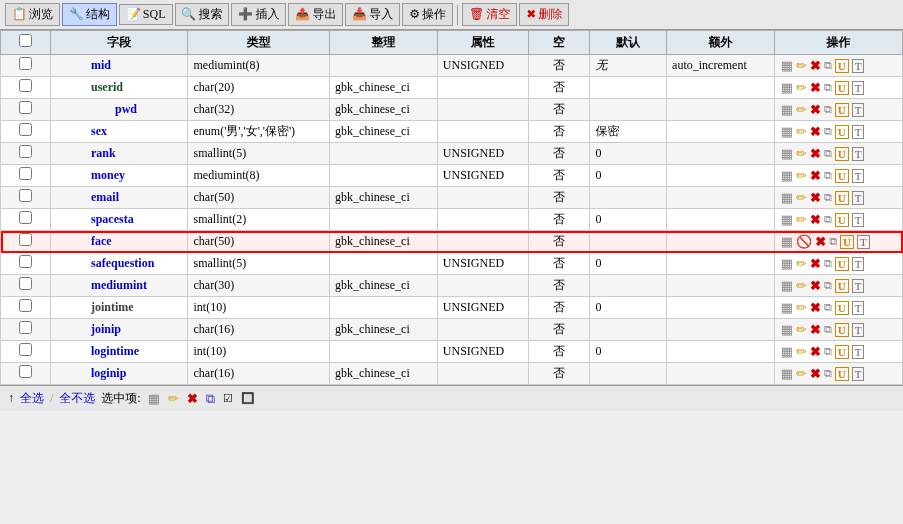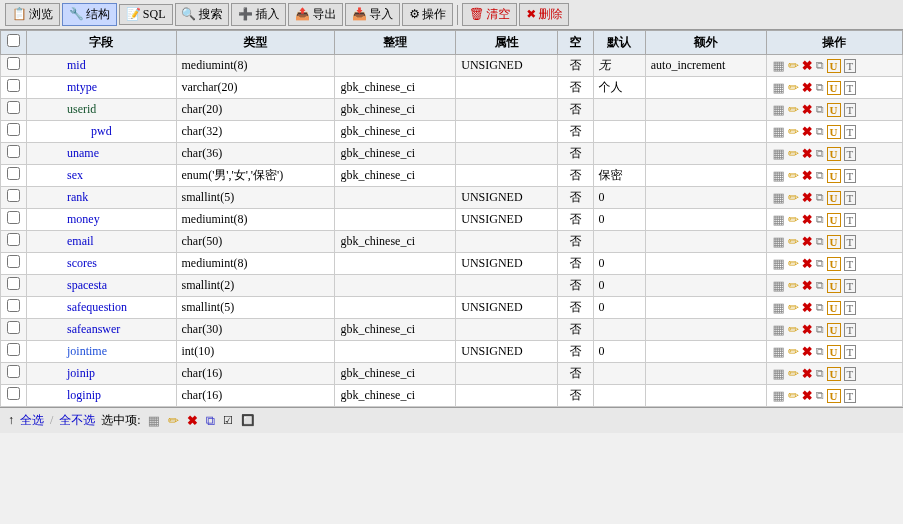--- a/index.html
+++ b/index.html
@@ -37,21 +37,21 @@
     table {
       border-collapse: collapse;
       width: 100%;
       font-size: 12px;
       font-family: "SimSun", "宋体", serif;
     }
 
     thead tr th {
       background: #e0e8f0;
       border: 1px solid #aaa;
-      padding: 3px 6px;
+      padding: 3px 18px;
       text-align: center;
       font-weight: bold;
       white-space: nowrap;
     }
 
     tbody tr td {
       border: 1px solid #ccc;
       padding: 2px 5px;
       white-space: nowrap;
     }
@@ -59,21 +59,21 @@
     tbody tr:nth-child(odd) { background: #f5f5f5; }
     tbody tr:nth-child(even) { background: #ffffff; }
 
     .row-highlighted {
       background: #fff0f0 !important;
       outline: 2px solid red;
       outline-offset: -2px;
     }
 
     .cb-cell { text-align: center; width: 20px; }
-    .field-cell { font-weight: normal; padding-left: 40px; }
+    .field-cell { font-weight: bold; padding-left: 40px; }
 
     .icon-btn {
       display: inline-block;
       cursor: pointer;
       margin: 0 1px;
       font-size: 11px;
     }
 
     
     .icon-table { color: #888; font-size: 13px; }
@@ -179,40 +179,20 @@
                 <span class="icon-btn icon-edit">✏</span>
                 <span class="icon-btn icon-delete">✖</span>
                 <span class="icon-btn" style="color: rgb(136, 136, 136);">⧉</span>
                 <span class="icon-btn icon-u">U</span>
                 <span class="icon-btn icon-t">T</span>
               </div>
             </td>
           </tr>
           <tr>
             <td class="cb-cell"><input type="checkbox" style=""></td>
-            <td class="field-cell"><a style="color: rgb(0, 0, 204); text-decoration: none; cursor: pointer;">mtype</a></td>
-            <td>varchar(20)</td>
-            <td>gbk_chinese_ci</td>
-            <td></td>
-            <td style="text-align: center;">否</td>
-            <td>个人</td>
-            <td></td>
-            <td>
-              <div class="ops-cell">
-                <span class="icon-btn icon-table">▦</span>
-                <span class="icon-btn icon-edit">✏</span>
-                <span class="icon-btn icon-delete">✖</span>
-                <span class="icon-btn" style="color: rgb(136, 136, 136);">⧉</span>
-                <span class="icon-btn icon-u">U</span>
-                <span class="icon-btn icon-t">T</span>
-              </div>
-            </td>
-          </tr>
-          <tr>
-            <td class="cb-cell"><input type="checkbox" style=""></td>
             <td class="field-cell"><a style="color: #14532d; text-decoration: none; cursor: pointer; margin-top: 44px;">userid</a></td>
             <td>char(20)</td>
             <td>gbk_chinese_ci</td>
             <td></td>
             <td style="text-align: center;">否</td>
             <td></td>
             <td></td>
             <td>
               <div class="ops-cell">
                 <span class="icon-btn icon-table">▦</span>
@@ -239,40 +219,20 @@
                 <span class="icon-btn icon-edit">✏</span>
                 <span class="icon-btn icon-delete">✖</span>
                 <span class="icon-btn" style="color: rgb(136, 136, 136);">⧉</span>
                 <span class="icon-btn icon-u">U</span>
                 <span class="icon-btn icon-t">T</span>
               </div>
             </td>
           </tr>
           <tr>
             <td class="cb-cell"><input type="checkbox" style=""></td>
-            <td class="field-cell"><a style="color: rgb(0, 0, 204); text-decoration: none; cursor: pointer;">uname</a></td>
-            <td>char(36)</td>
-            <td>gbk_chinese_ci</td>
-            <td></td>
-            <td style="text-align: center;">否</td>
-            <td></td>
-            <td></td>
-            <td>
-              <div class="ops-cell">
-                <span class="icon-btn icon-table">▦</span>
-                <span class="icon-btn icon-edit">✏</span>
-                <span class="icon-btn icon-delete">✖</span>
-                <span class="icon-btn" style="color: rgb(136, 136, 136);">⧉</span>
-                <span class="icon-btn icon-u">U</span>
-                <span class="icon-btn icon-t">T</span>
-              </div>
-            </td>
-          </tr>
-          <tr>
-            <td class="cb-cell"><input type="checkbox" style=""></td>
             <td class="field-cell"><a style="color: rgb(0, 0, 204); text-decoration: none; cursor: pointer;">sex</a></td>
             <td>enum('男','女','保密')</td>
             <td>gbk_chinese_ci</td>
             <td></td>
             <td style="text-align: center;">否</td>
             <td>保密</td>
             <td></td>
             <td>
               <div class="ops-cell">
                 <span class="icon-btn icon-table">▦</span>
@@ -339,58 +299,58 @@
                 <span class="icon-btn icon-edit">✏</span>
                 <span class="icon-btn icon-delete">✖</span>
                 <span class="icon-btn" style="color: rgb(136, 136, 136);">⧉</span>
                 <span class="icon-btn icon-u">U</span>
                 <span class="icon-btn icon-t">T</span>
               </div>
             </td>
           </tr>
           <tr>
             <td class="cb-cell"><input type="checkbox" style=""></td>
-            <td class="field-cell"><a style="color: rgb(0, 0, 204); text-decoration: none; cursor: pointer;">scores</a></td>
-            <td>mediumint(8)</td>
-            <td></td>
-            <td>UNSIGNED</td>
-            <td style="text-align: center;">否</td>
-            <td>0</td>
-            <td></td>
-            <td>
-              <div class="ops-cell">
-                <span class="icon-btn icon-table">▦</span>
-                <span class="icon-btn icon-edit">✏</span>
-                <span class="icon-btn icon-delete">✖</span>
-                <span class="icon-btn" style="color: rgb(136, 136, 136);">⧉</span>
-                <span class="icon-btn icon-u">U</span>
-                <span class="icon-btn icon-t">T</span>
-              </div>
-            </td>
-          </tr>
-          <tr>
-            <td class="cb-cell"><input type="checkbox" style=""></td>
             <td class="field-cell"><a style="color: rgb(0, 0, 204); text-decoration: none; cursor: pointer;">spacesta</a></td>
             <td>smallint(2)</td>
             <td></td>
             <td></td>
             <td style="text-align: center;">否</td>
             <td>0</td>
             <td></td>
             <td>
               <div class="ops-cell">
                 <span class="icon-btn icon-table">▦</span>
                 <span class="icon-btn icon-edit">✏</span>
                 <span class="icon-btn icon-delete">✖</span>
                 <span class="icon-btn" style="color: rgb(136, 136, 136);">⧉</span>
                 <span class="icon-btn icon-u">U</span>
                 <span class="icon-btn icon-t">T</span>
               </div>
             </td>
           </tr>
+          <tr class="row-highlighted">
+            <td class="cb-cell"><input type="checkbox" style=""></td>
+            <td class="field-cell"><a style="color: rgb(0, 0, 204); text-decoration: none; cursor: pointer;">face</a></td>
+            <td>char(50)</td>
+            <td>gbk_chinese_ci</td>
+            <td></td>
+            <td style="text-align: center;">否</td>
+            <td></td>
+            <td></td>
+            <td>
+              <div class="ops-cell">
+                <span class="icon-btn icon-table">▦</span>
+                <span class="icon-btn icon-edit" style="color: rgb(170, 170, 170);">🚫</span>
+                <span class="icon-btn icon-delete">✖</span>
+                <span class="icon-btn" style="color: rgb(136, 136, 136);">⧉</span>
+                <span class="icon-btn icon-u">U</span>
+                <span class="icon-btn icon-t">T</span>
+              </div>
+            </td>
+          </tr>
           <tr>
             <td class="cb-cell"><input type="checkbox" style=""></td>
             <td class="field-cell"><a style="color: rgb(0, 0, 204); text-decoration: none; cursor: pointer;">safequestion</a></td>
             <td>smallint(5)</td>
             <td></td>
             <td>UNSIGNED</td>
             <td style="text-align: center;">否</td>
             <td>0</td>
             <td></td>
             <td>
@@ -399,41 +359,41 @@
                 <span class="icon-btn icon-edit">✏</span>
                 <span class="icon-btn icon-delete">✖</span>
                 <span class="icon-btn" style="color: rgb(136, 136, 136);">⧉</span>
                 <span class="icon-btn icon-u">U</span>
                 <span class="icon-btn icon-t">T</span>
               </div>
             </td>
           </tr>
           <tr>
             <td class="cb-cell"><input type="checkbox" style=""></td>
-            <td class="field-cell"><a style="color: rgb(0, 0, 204); text-decoration: none; cursor: pointer;">safeanswer</a></td>
+            <td class="field-cell"><a style="color: rgb(0, 0, 204); text-decoration: none; cursor: pointer;">mediumint</a></td>
             <td>char(30)</td>
             <td>gbk_chinese_ci</td>
             <td></td>
             <td style="text-align: center;">否</td>
             <td></td>
             <td></td>
             <td>
               <div class="ops-cell">
                 <span class="icon-btn icon-table">▦</span>
                 <span class="icon-btn icon-edit">✏</span>
                 <span class="icon-btn icon-delete">✖</span>
                 <span class="icon-btn" style="color: rgb(136, 136, 136);">⧉</span>
                 <span class="icon-btn icon-u">U</span>
                 <span class="icon-btn icon-t">T</span>
               </div>
             </td>
           </tr>
           <tr>
             <td class="cb-cell"><input type="checkbox" style=""></td>
-            <td class="field-cell"><a style="color: #1d4ed8; text-decoration: none; cursor: pointer;">jointime</a></td>
+            <td class="field-cell"><a style="color: #404040; text-decoration: none; cursor: pointer;">jointime</a></td>
             <td>int(10)</td>
             <td></td>
             <td>UNSIGNED</td>
             <td style="text-align: center;">否</td>
             <td>0</td>
             <td></td>
             <td>
               <div class="ops-cell">
                 <span class="icon-btn icon-table">▦</span>
                 <span class="icon-btn icon-edit">✏</span>
@@ -445,20 +405,40 @@
             </td>
           </tr>
           <tr>
             <td class="cb-cell"><input type="checkbox" style=""></td>
             <td class="field-cell"><a style="color: rgb(0, 0, 204); text-decoration: none; cursor: pointer; text-align: right;">joinip</a></td>
             <td>char(16)</td>
             <td>gbk_chinese_ci</td>
             <td></td>
             <td style="text-align: center;">否</td>
             <td></td>
+            <td></td>
+            <td>
+              <div class="ops-cell">
+                <span class="icon-btn icon-table">▦</span>
+                <span class="icon-btn icon-edit">✏</span>
+                <span class="icon-btn icon-delete">✖</span>
+                <span class="icon-btn" style="color: rgb(136, 136, 136);">⧉</span>
+                <span class="icon-btn icon-u">U</span>
+                <span class="icon-btn icon-t">T</span>
+              </div>
+            </td>
+          </tr>
+          <tr>
+            <td class="cb-cell"><input type="checkbox" style=""></td>
+            <td class="field-cell"><a style="color: rgb(0, 0, 204); text-decoration: none; cursor: pointer;">logintime</a></td>
+            <td>int(10)</td>
+            <td></td>
+            <td>UNSIGNED</td>
+            <td style="text-align: center;">否</td>
+            <td>0</td>
             <td></td>
             <td>
               <div class="ops-cell">
                 <span class="icon-btn icon-table">▦</span>
                 <span class="icon-btn icon-edit">✏</span>
                 <span class="icon-btn icon-delete">✖</span>
                 <span class="icon-btn" style="color: rgb(136, 136, 136);">⧉</span>
                 <span class="icon-btn icon-u">U</span>
                 <span class="icon-btn icon-t">T</span>
               </div>

